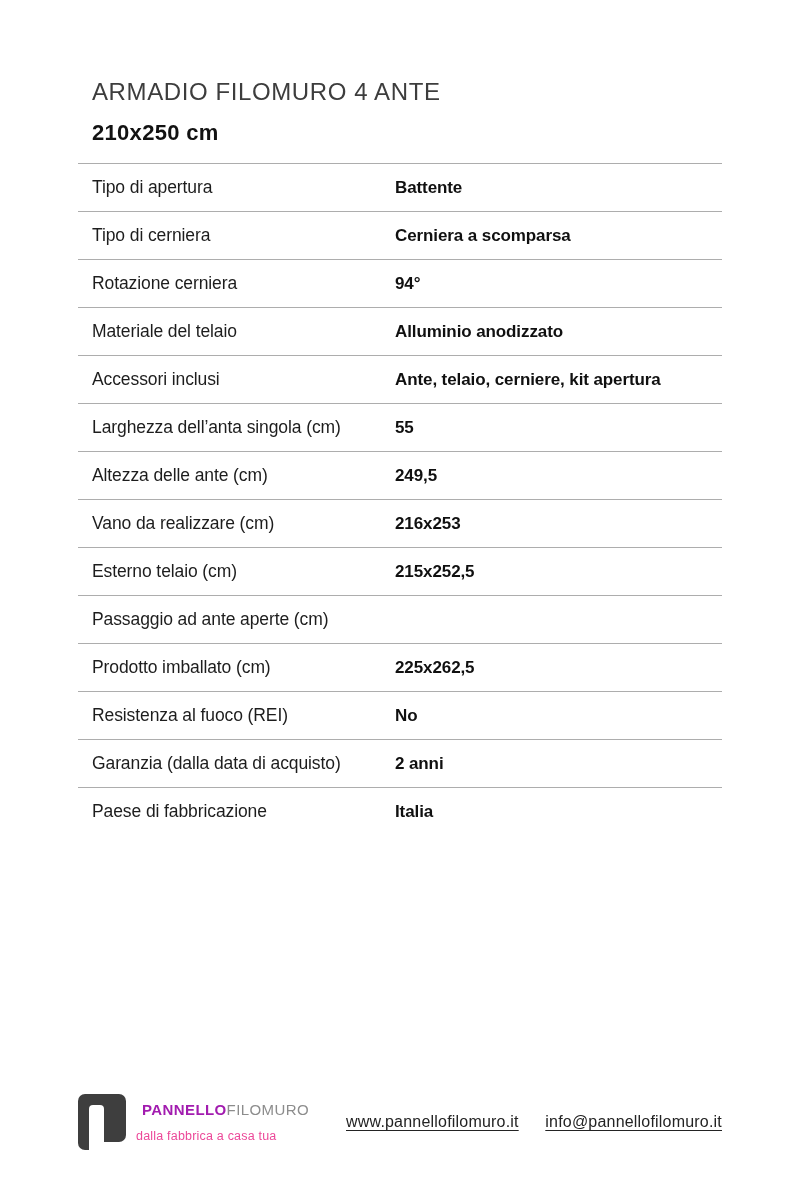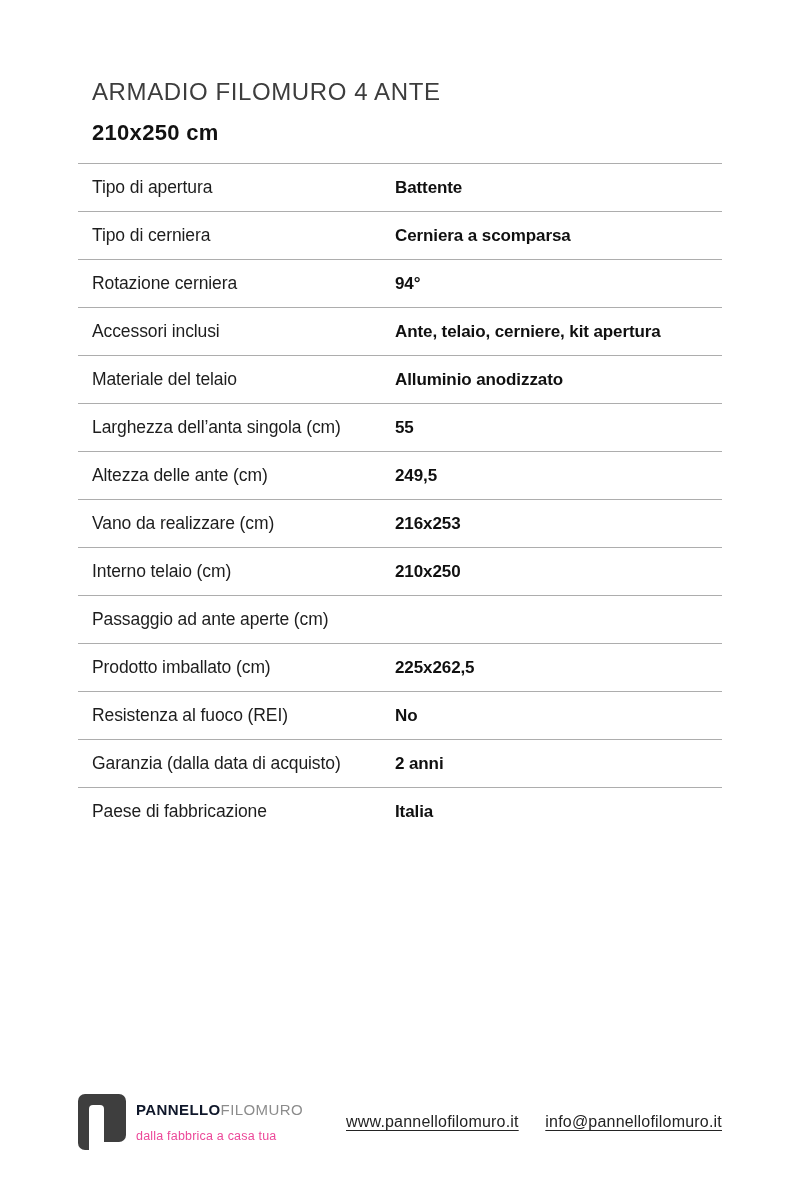--- a/index.html
+++ b/index.html
@@ -44,21 +44,21 @@
 
   
   .footer {
     position:absolute; left:78px; right:78px; top:1094px;
     display:flex; align-items:center;
   }
   .brand { display:flex; align-items:center; flex:0 0 250px; }
   .brand-icon { width:48px; height:56px; flex:0 0 48px; }
   .brand-text { margin-left:10px; }
   .brand-name { font-size:15px; letter-spacing:0.4px; line-height:1.15; }
-  .brand-name .bold { font-weight:700; color:#0f172a; }
+  .brand-name .bold { font-weight:700; color:#a21caf;margin-left:6px; }
   .brand-name .light { font-weight:400; color:#8c8c8c; }
   .brand-tagline { font-size:12.5px; color:#ec4899; margin-top:10px; letter-spacing:0.2px; }
   .footer-links { flex:1; display:flex; align-items:center; justify-content:space-between; padding-left:18px; }
   .footer-link {
     font-size:16px; color:#232323; text-decoration:underline;
     text-underline-offset:3px; letter-spacing:0.2px; cursor:pointer;
   }
 </style>
 </head>
 <body>
@@ -77,42 +77,42 @@
     </div>
     <div class="spec-row">
       <div class="spec-label">Tipo di cerniera</div>
       <div class="spec-value">Cerniera a scomparsa</div>
     </div>
     <div class="spec-row">
       <div class="spec-label">Rotazione cerniera</div>
       <div class="spec-value">94°</div>
     </div>
     <div class="spec-row">
+      <div class="spec-label">Materiale del telaio</div>
+      <div class="spec-value">Alluminio anodizzato</div>
+    </div>
+    <div class="spec-row">
       <div class="spec-label">Accessori inclusi</div>
       <div class="spec-value">Ante, telaio, cerniere, kit apertura</div>
-    </div>
-    <div class="spec-row">
-      <div class="spec-label">Materiale del telaio</div>
-      <div class="spec-value">Alluminio anodizzato</div>
     </div>
     <div class="spec-row">
       <div class="spec-label">Larghezza dell’anta singola (cm)</div>
       <div class="spec-value">55</div>
     </div>
     <div class="spec-row">
       <div class="spec-label">Altezza delle ante (cm)</div>
       <div class="spec-value">249,5</div>
     </div>
     <div class="spec-row">
       <div class="spec-label">Vano da realizzare (cm)</div>
       <div class="spec-value">216x253</div>
     </div>
     <div class="spec-row">
-      <div class="spec-label">Interno telaio (cm)</div>
-      <div class="spec-value">210x250</div>
+      <div class="spec-label">Esterno telaio (cm)</div>
+      <div class="spec-value">215x252,5</div>
     </div>
     <div class="spec-row">
       <div class="spec-label">Passaggio ad ante aperte (cm)</div>
     </div>
     <div class="spec-row">
       <div class="spec-label">Prodotto imballato (cm)</div>
       <div class="spec-value">225x262,5</div>
     </div>
     <div class="spec-row">
       <div class="spec-label">Resistenza al fuoco (REI)</div>

